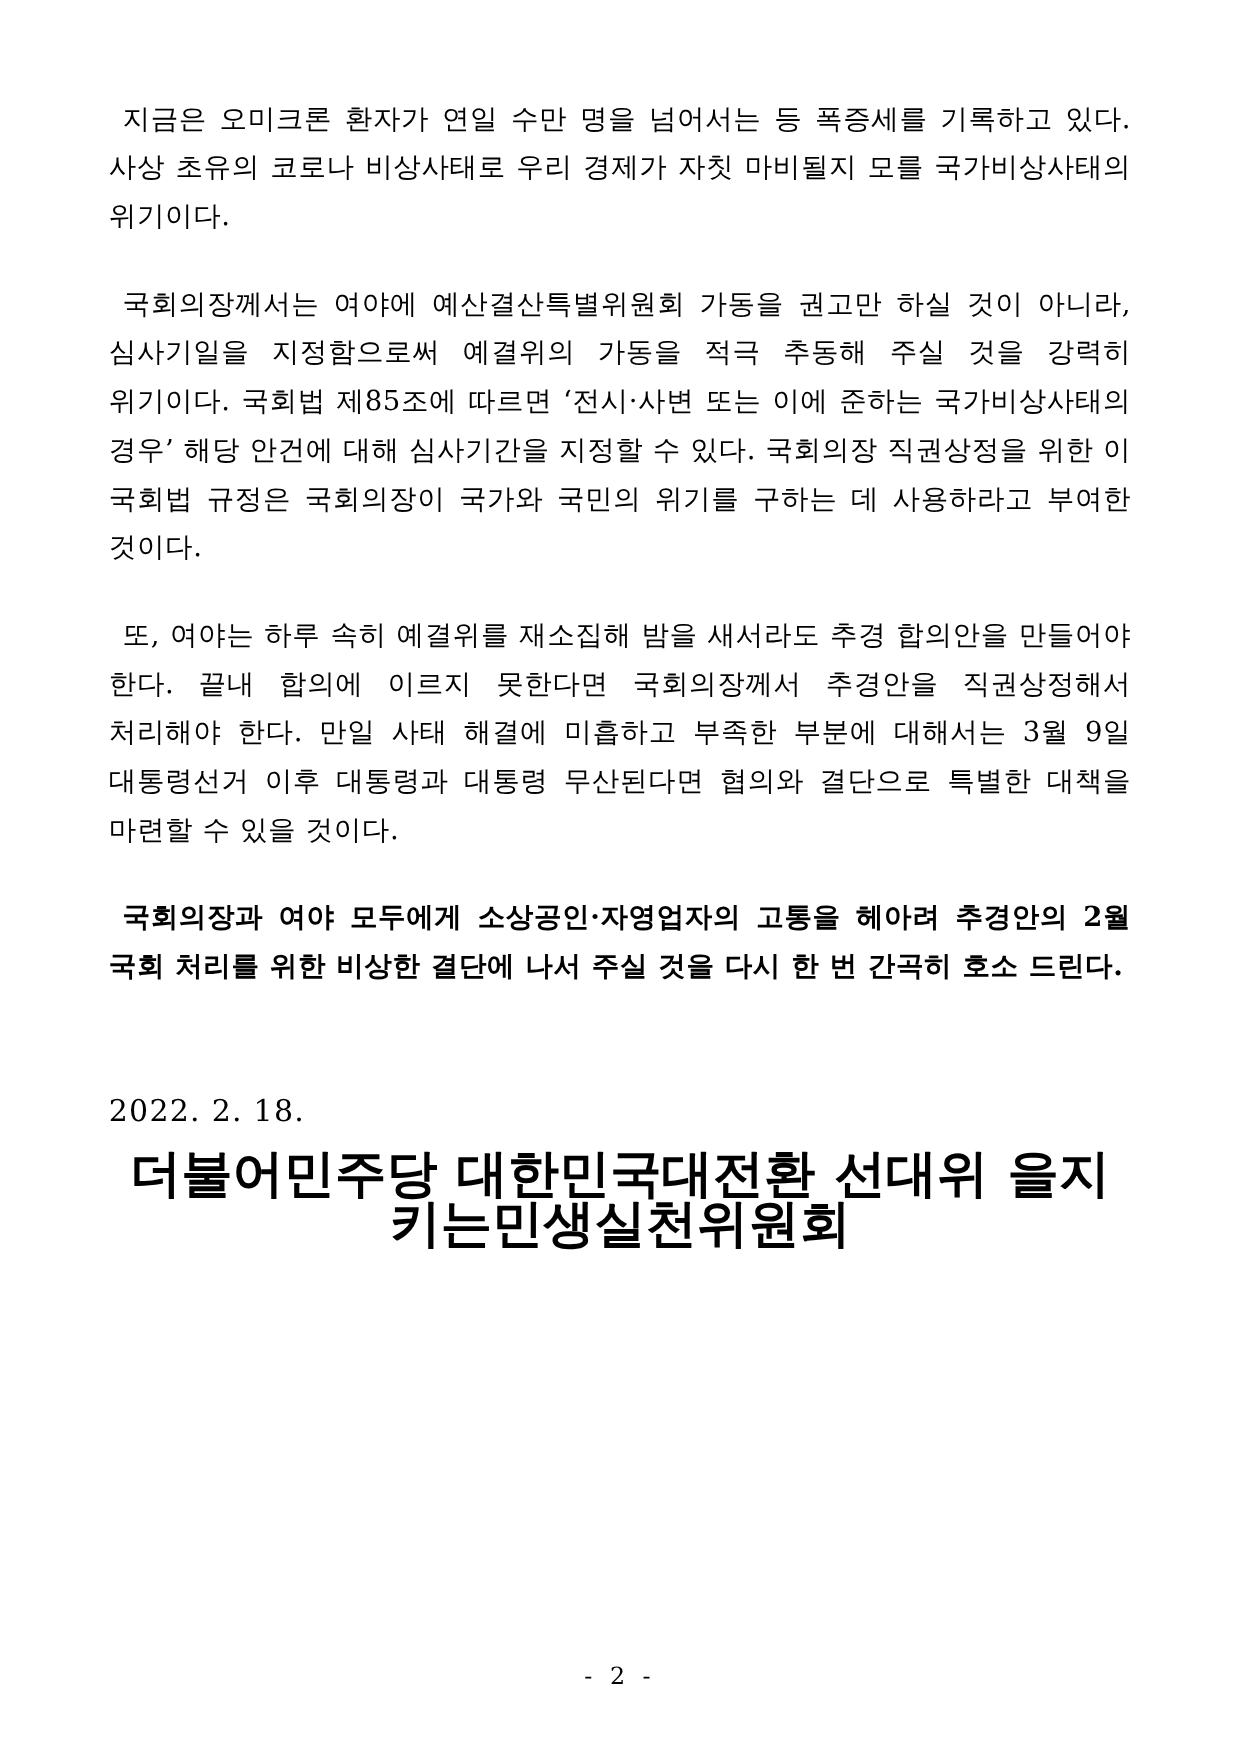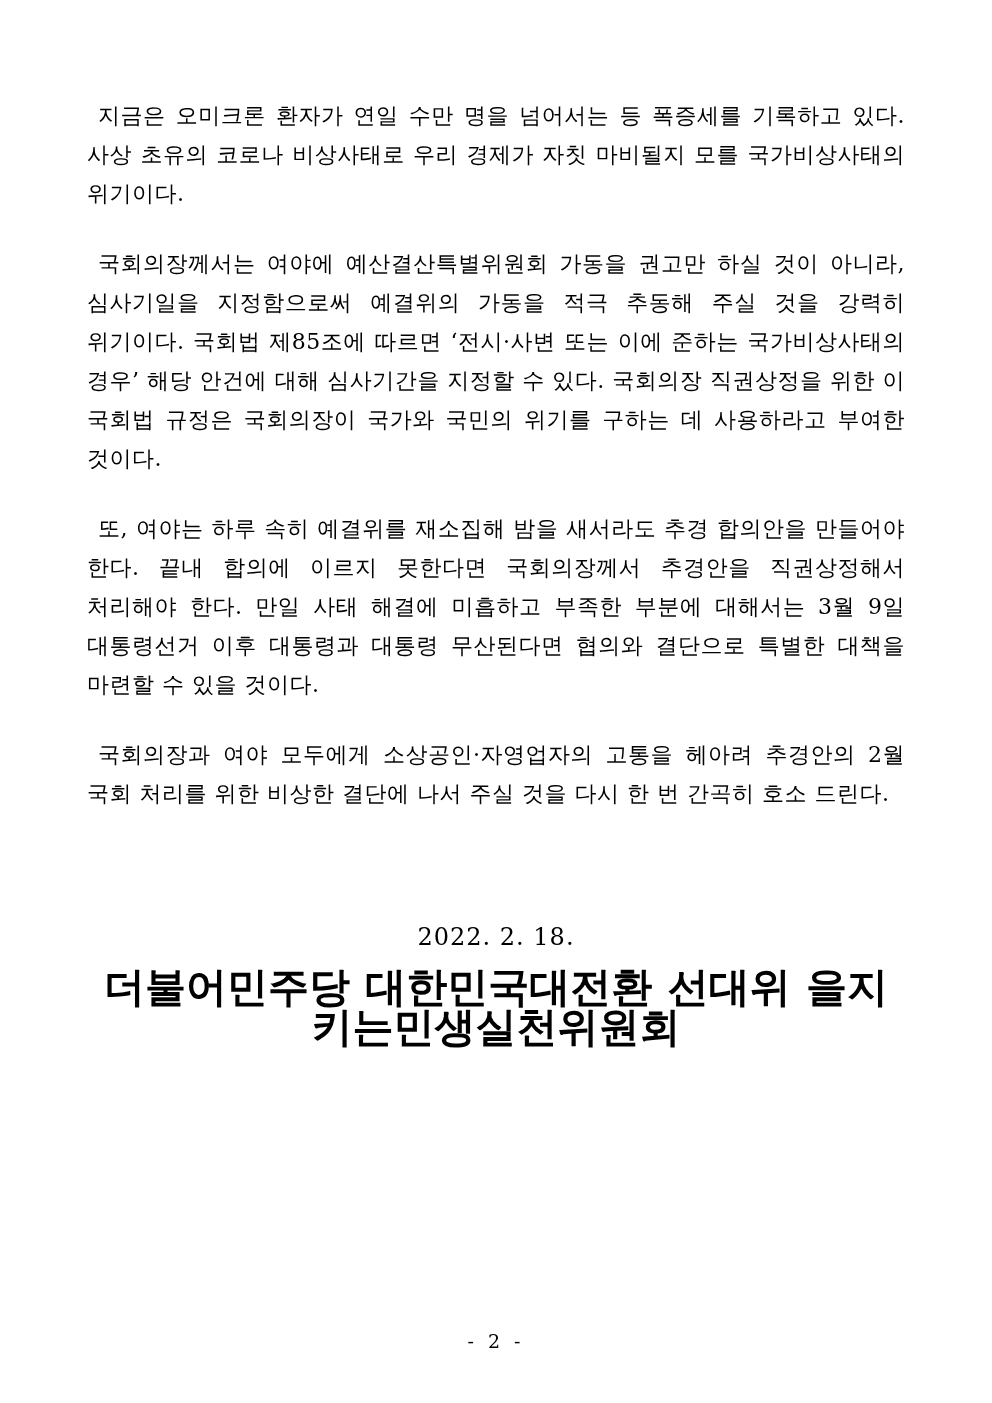--- a/index.html
+++ b/index.html
@@ -9,37 +9,37 @@
   }
   .page {
     position: relative;
     width: 992px;
     height: 1403px;
     background: #ffffff;
     color: #000000;
     font-family: "DejaVu Serif", "Liberation Serif", serif;
     overflow: hidden;
     box-sizing: border-box;
-    padding: 96px 87px 0 87px;
+    padding: 76px 87px 0 87px;
   }
   .body-text p {
     margin: 0 0 31px 0;
     font-size: 22px;
     line-height: 39px;
     text-align: justify;
     text-indent: 11px;
     letter-spacing: 0.5px;
     word-break: keep-all;
   }
   .body-text p:last-child {
     margin-bottom: 12px;
+    font-weight: bold;
   }
   .date-line {
-    margin-top: 108px;
-    text-align: center;
+    margin-top: 80px;
     font-size: 24px;
     line-height: 32px;
     letter-spacing: 1px;
   }
   .signature-line {
     margin-top: 14px;
     text-align: center;
     font-size: 41px;
     line-height: 40px;
     font-weight: 800;

